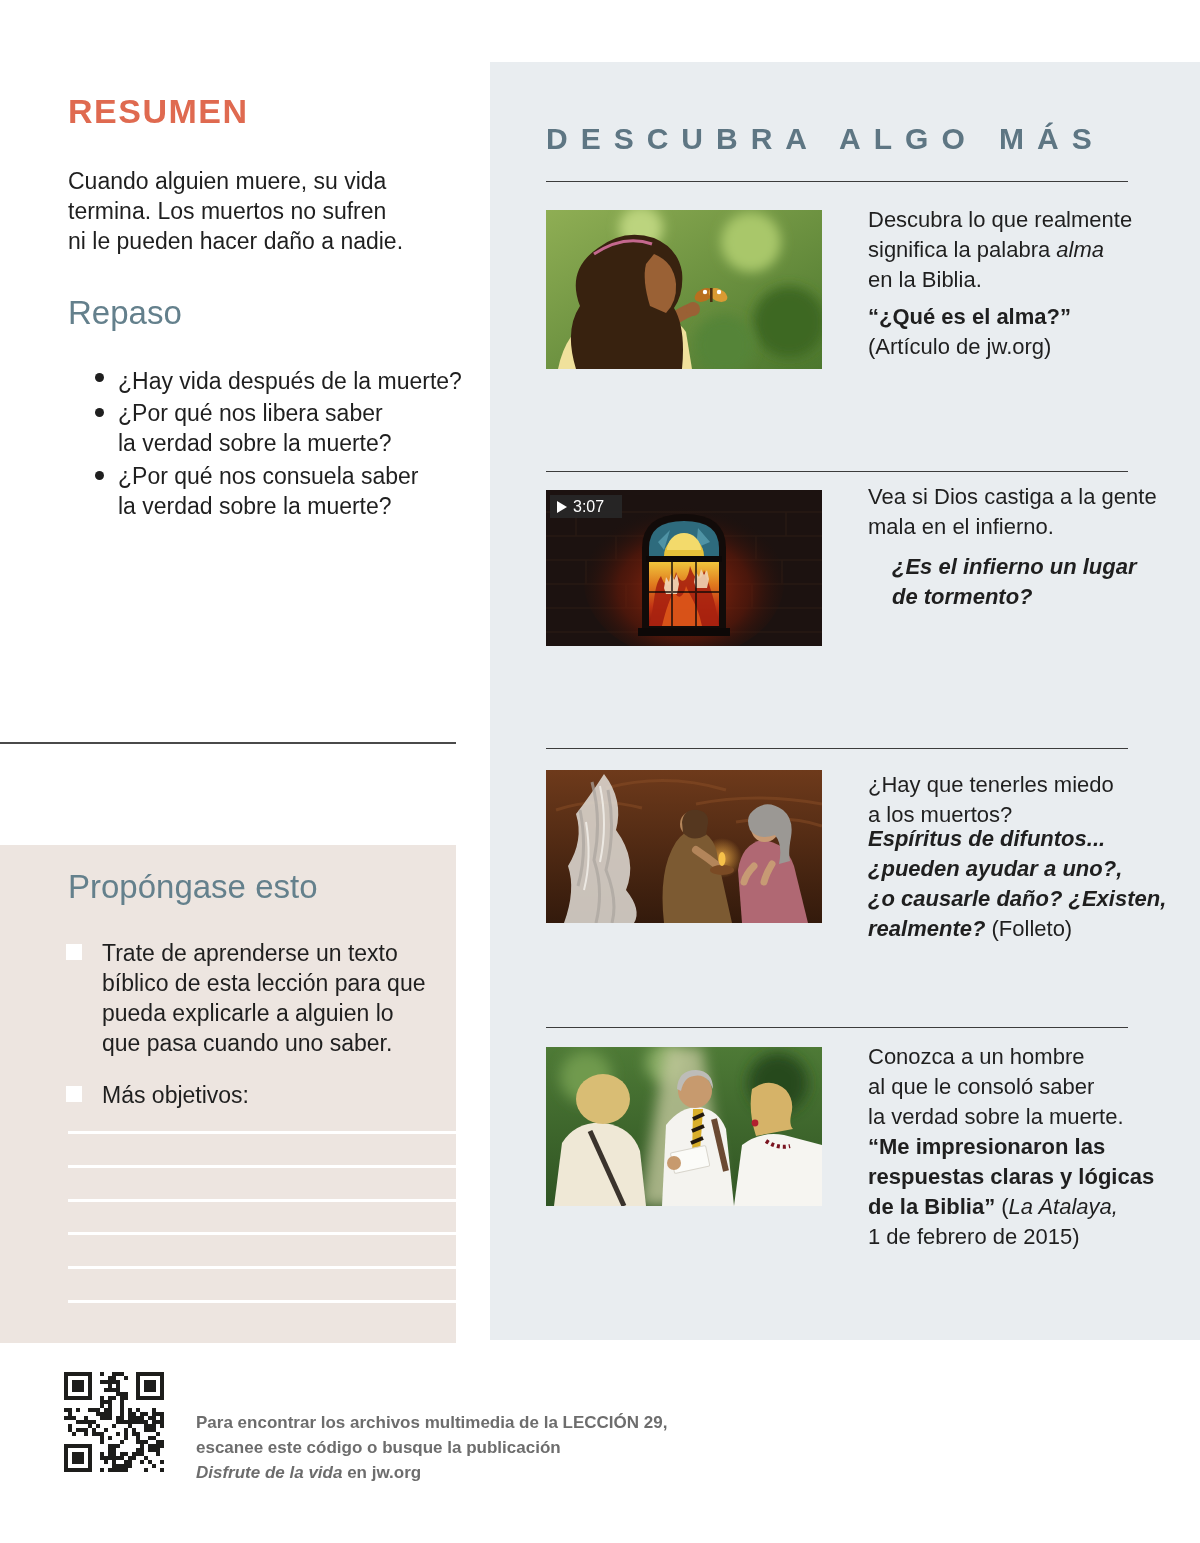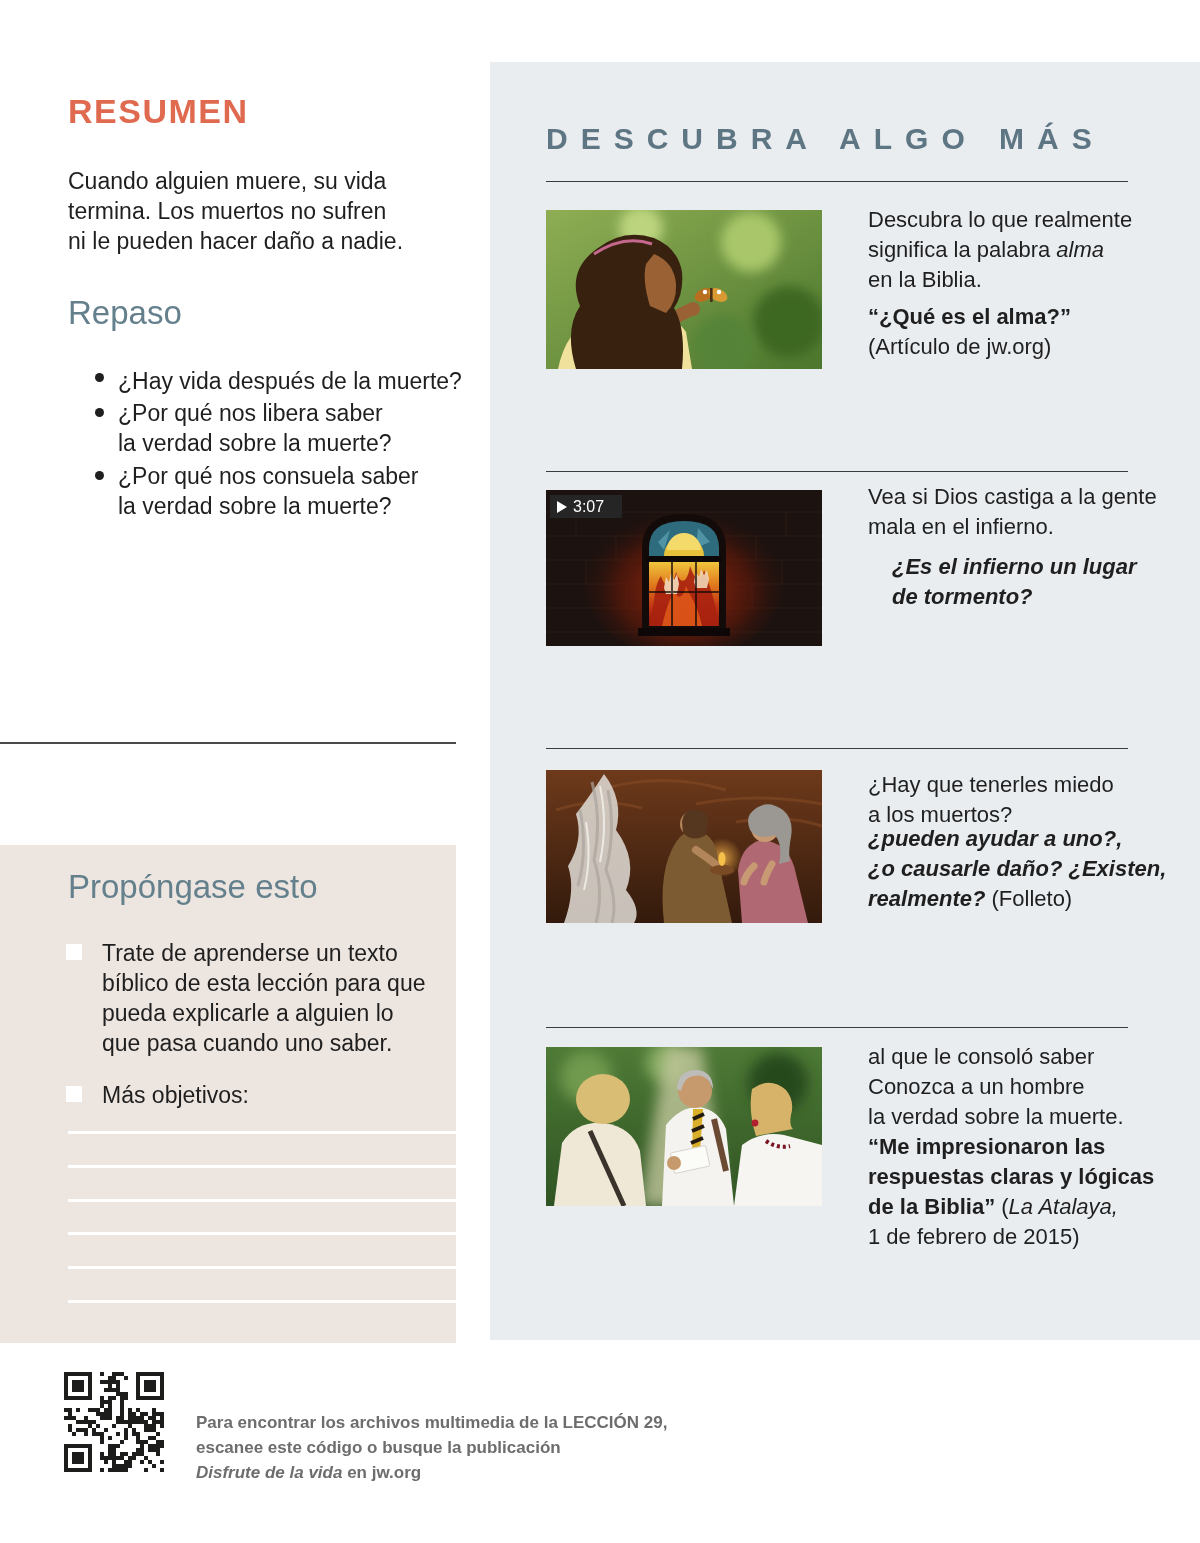--- a/index.html
+++ b/index.html
@@ -430,20 +430,21 @@
       <g stroke="#f4f1ec" stroke-width="2" fill="none" opacity=".8">
         <path d="M54,16 Q62,54 54,92 M40,52 Q46,88 38,120"></path>
       </g>
     </svg>
   </div>
   <div class="abs etext" style="left:836px;top:770px;">
     <div class="nw">¿Hay que tenerles miedo</div>
     <div class="nw">a los muertos?</div>
   </div>
   <div class="abs etext" style="left:836px;top:824px;">
+    <div class="nw bi">Espíritus de difuntos...</div>
     <div class="nw bi">¿pueden ayudar a uno?,</div>
     <div class="nw bi">¿o causarle daño? ¿Existen,</div>
     <div class="nw"><span class="bi">realmente?</span><span> (Folleto)</span></div>
   </div>
 
   <div class="abs img-box" style="left:546px;top:1047px;height:159px;">
     <svg width="276" height="159" viewBox="0 0 276 159">
       <defs>
         <linearGradient id="trees" x1="0" y1="0" x2="0" y2="1">
           <stop offset="0" stop-color="#4e7a36"></stop>
@@ -469,22 +470,22 @@
       <path d="M147,72 l11,-5 M146,84 l12,-5 M145,96 l12,-5 M146,108 l10,-5" stroke="#22190f" stroke-width="4"></path>
       <rect x="126" y="102" width="36" height="21" rx="1.5" fill="#fbfbf8" stroke="#d8d5cc" transform="rotate(-12 144 112)"></rect>
       <circle cx="128" cy="116" r="7" fill="#c79a6e"></circle>
       <path d="M188,159 L196,98 Q214,84 238,88 L276,98 L276,159 Z" fill="#f6f5f1"></path>
       <path d="M206,42 q18,-13 34,1 q9,11 5,25 q-2,10 2,14 l-37,7 q-8,-25 -4,-47 Z" fill="#d6b368"></path>
       <circle cx="209" cy="76" r="3.4" fill="#b22030"></circle>
       <path d="M220,94 q12,8 24,5" stroke="#7a1420" stroke-width="4" fill="none" stroke-dasharray="3 3"></path>
     </svg>
   </div>
   <div class="abs etext" style="left:836px;top:1042px;">
+    <div class="nw">Conozca a un hombre</div>
     <div class="nw">al que le consoló saber</div>
-    <div class="nw">Conozca a un hombre</div>
     <div class="nw">la verdad sobre la muerte.</div>
   </div>
   <div class="abs etext" style="left:836px;top:1132px;">
     <div class="nw b">“Me impresionaron las</div>
     <div class="nw b">respuestas claras y lógicas</div>
     <div class="nw"><span class="b">de la Biblia”</span><span> (</span><span class="i">La Atalaya,</span></div>
     <div class="nw">1 de febrero de 2015)</div>
   </div>
 
 </div>

